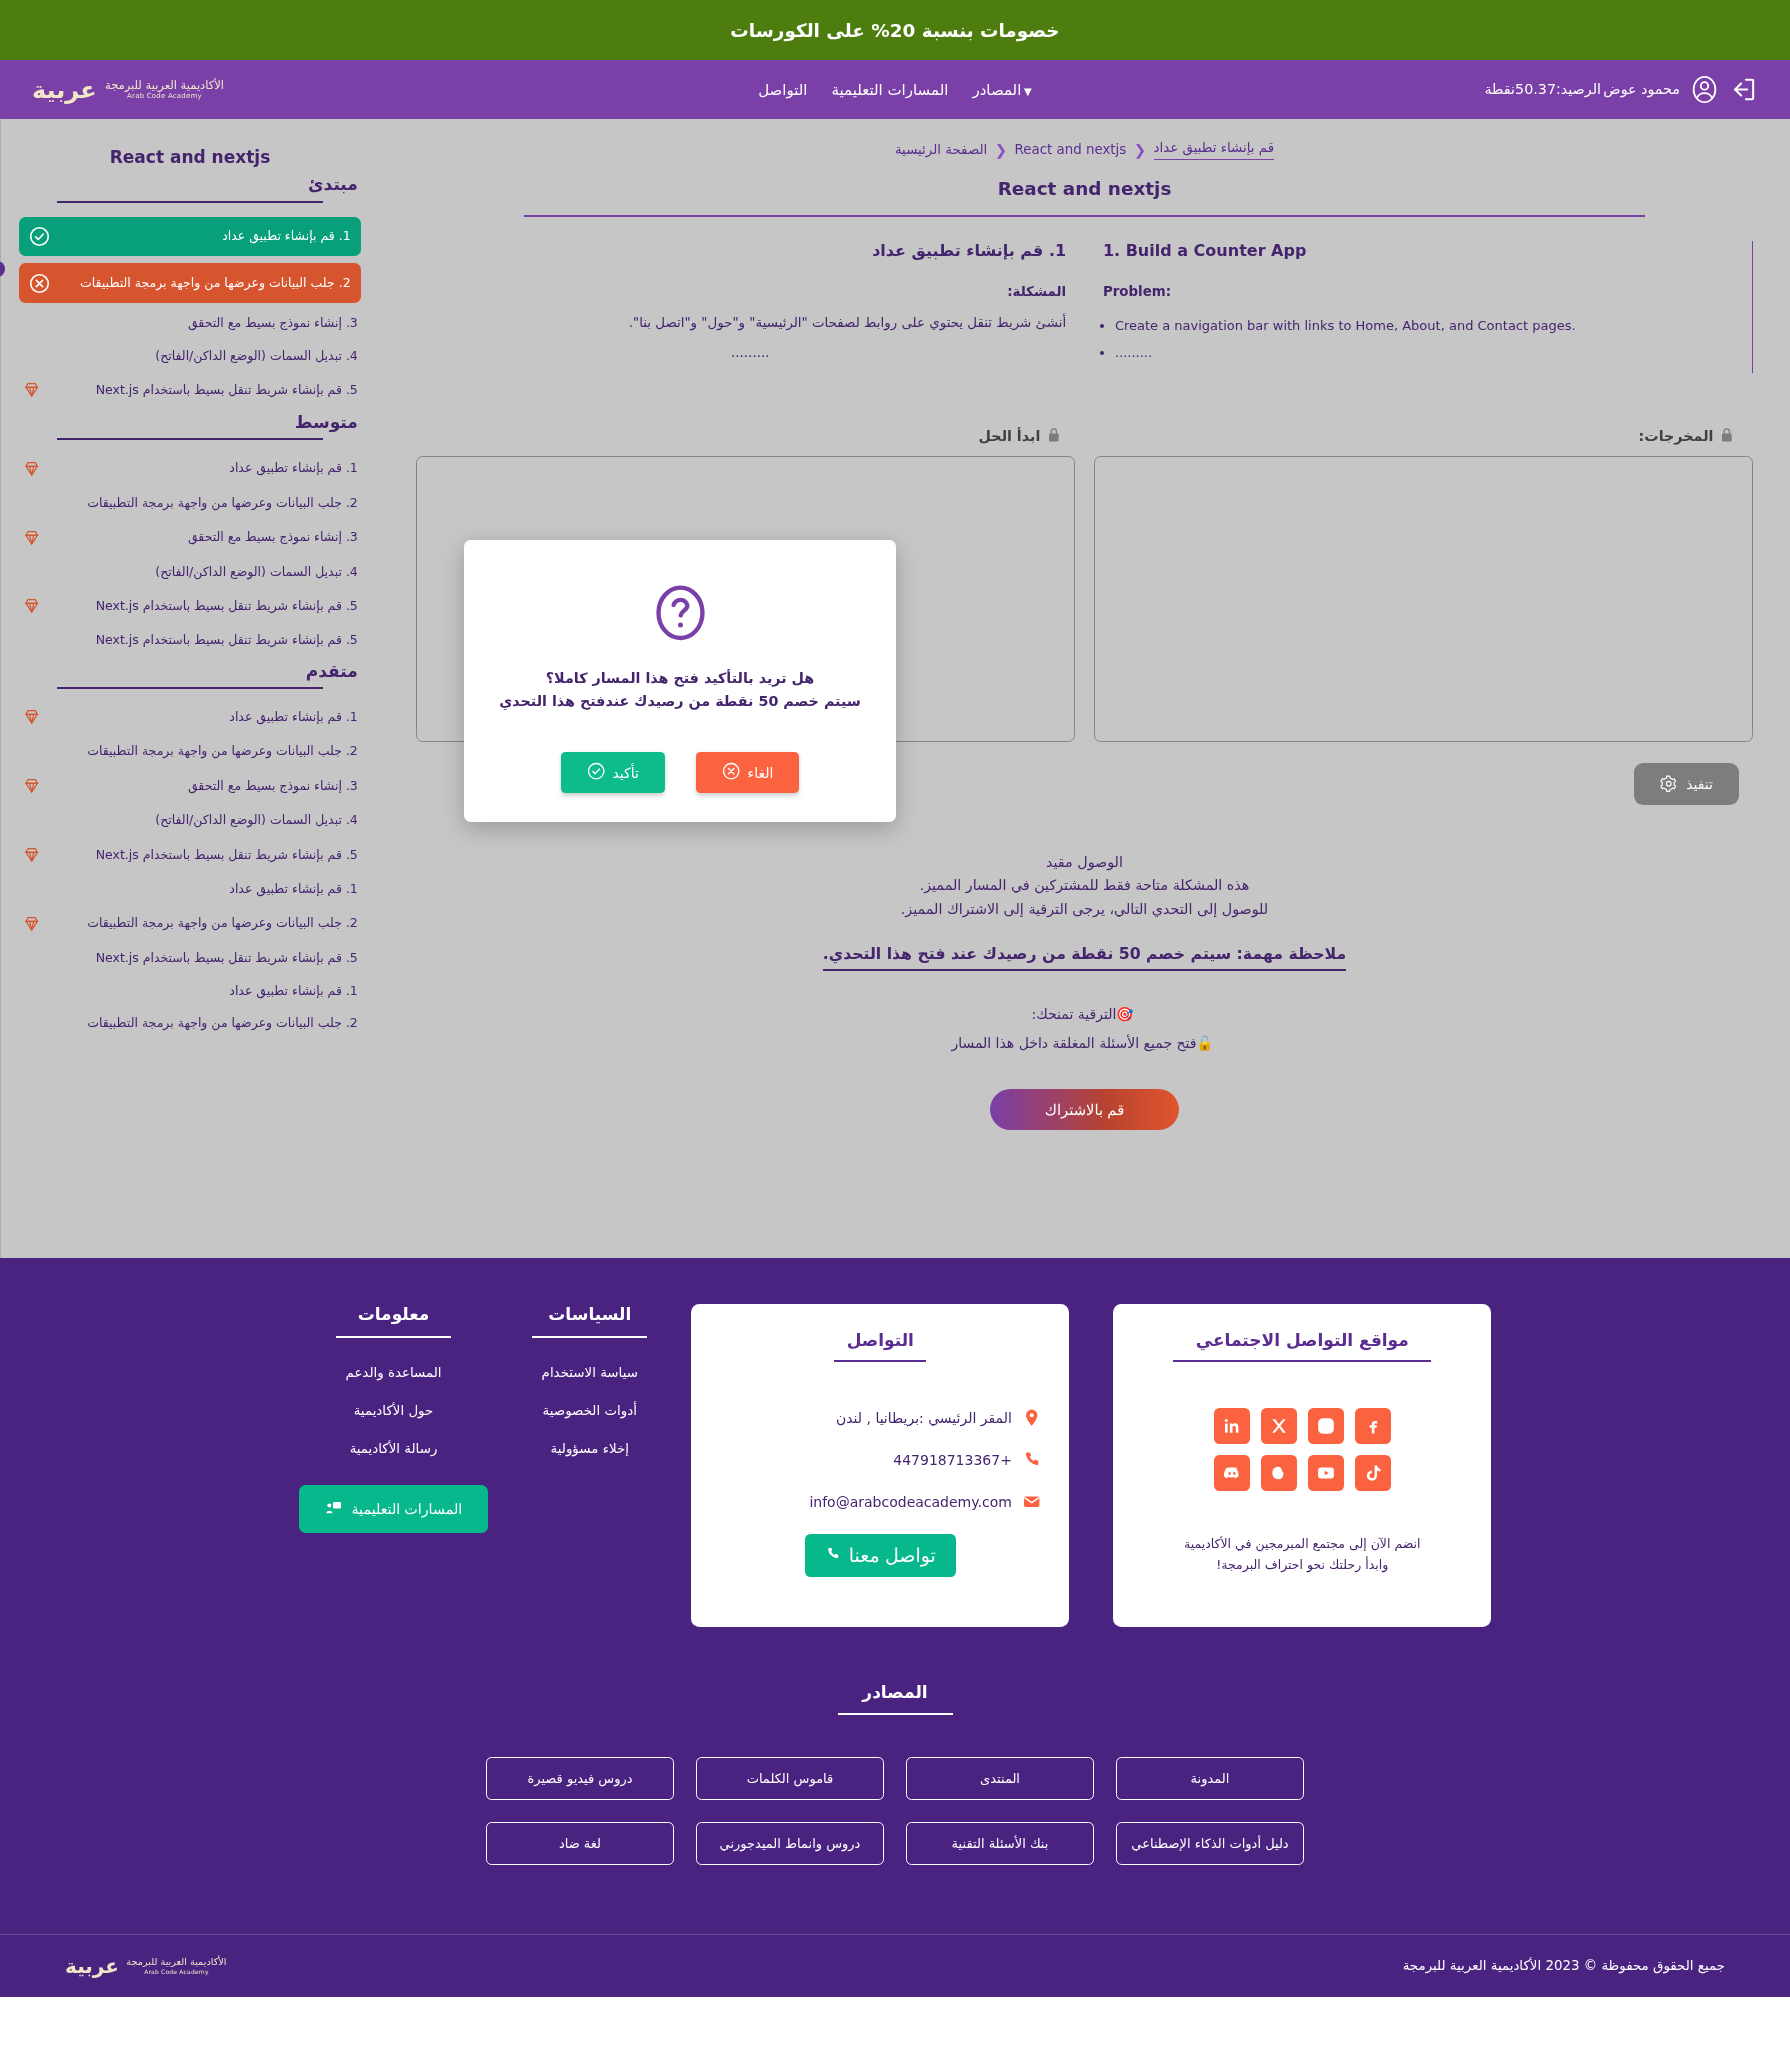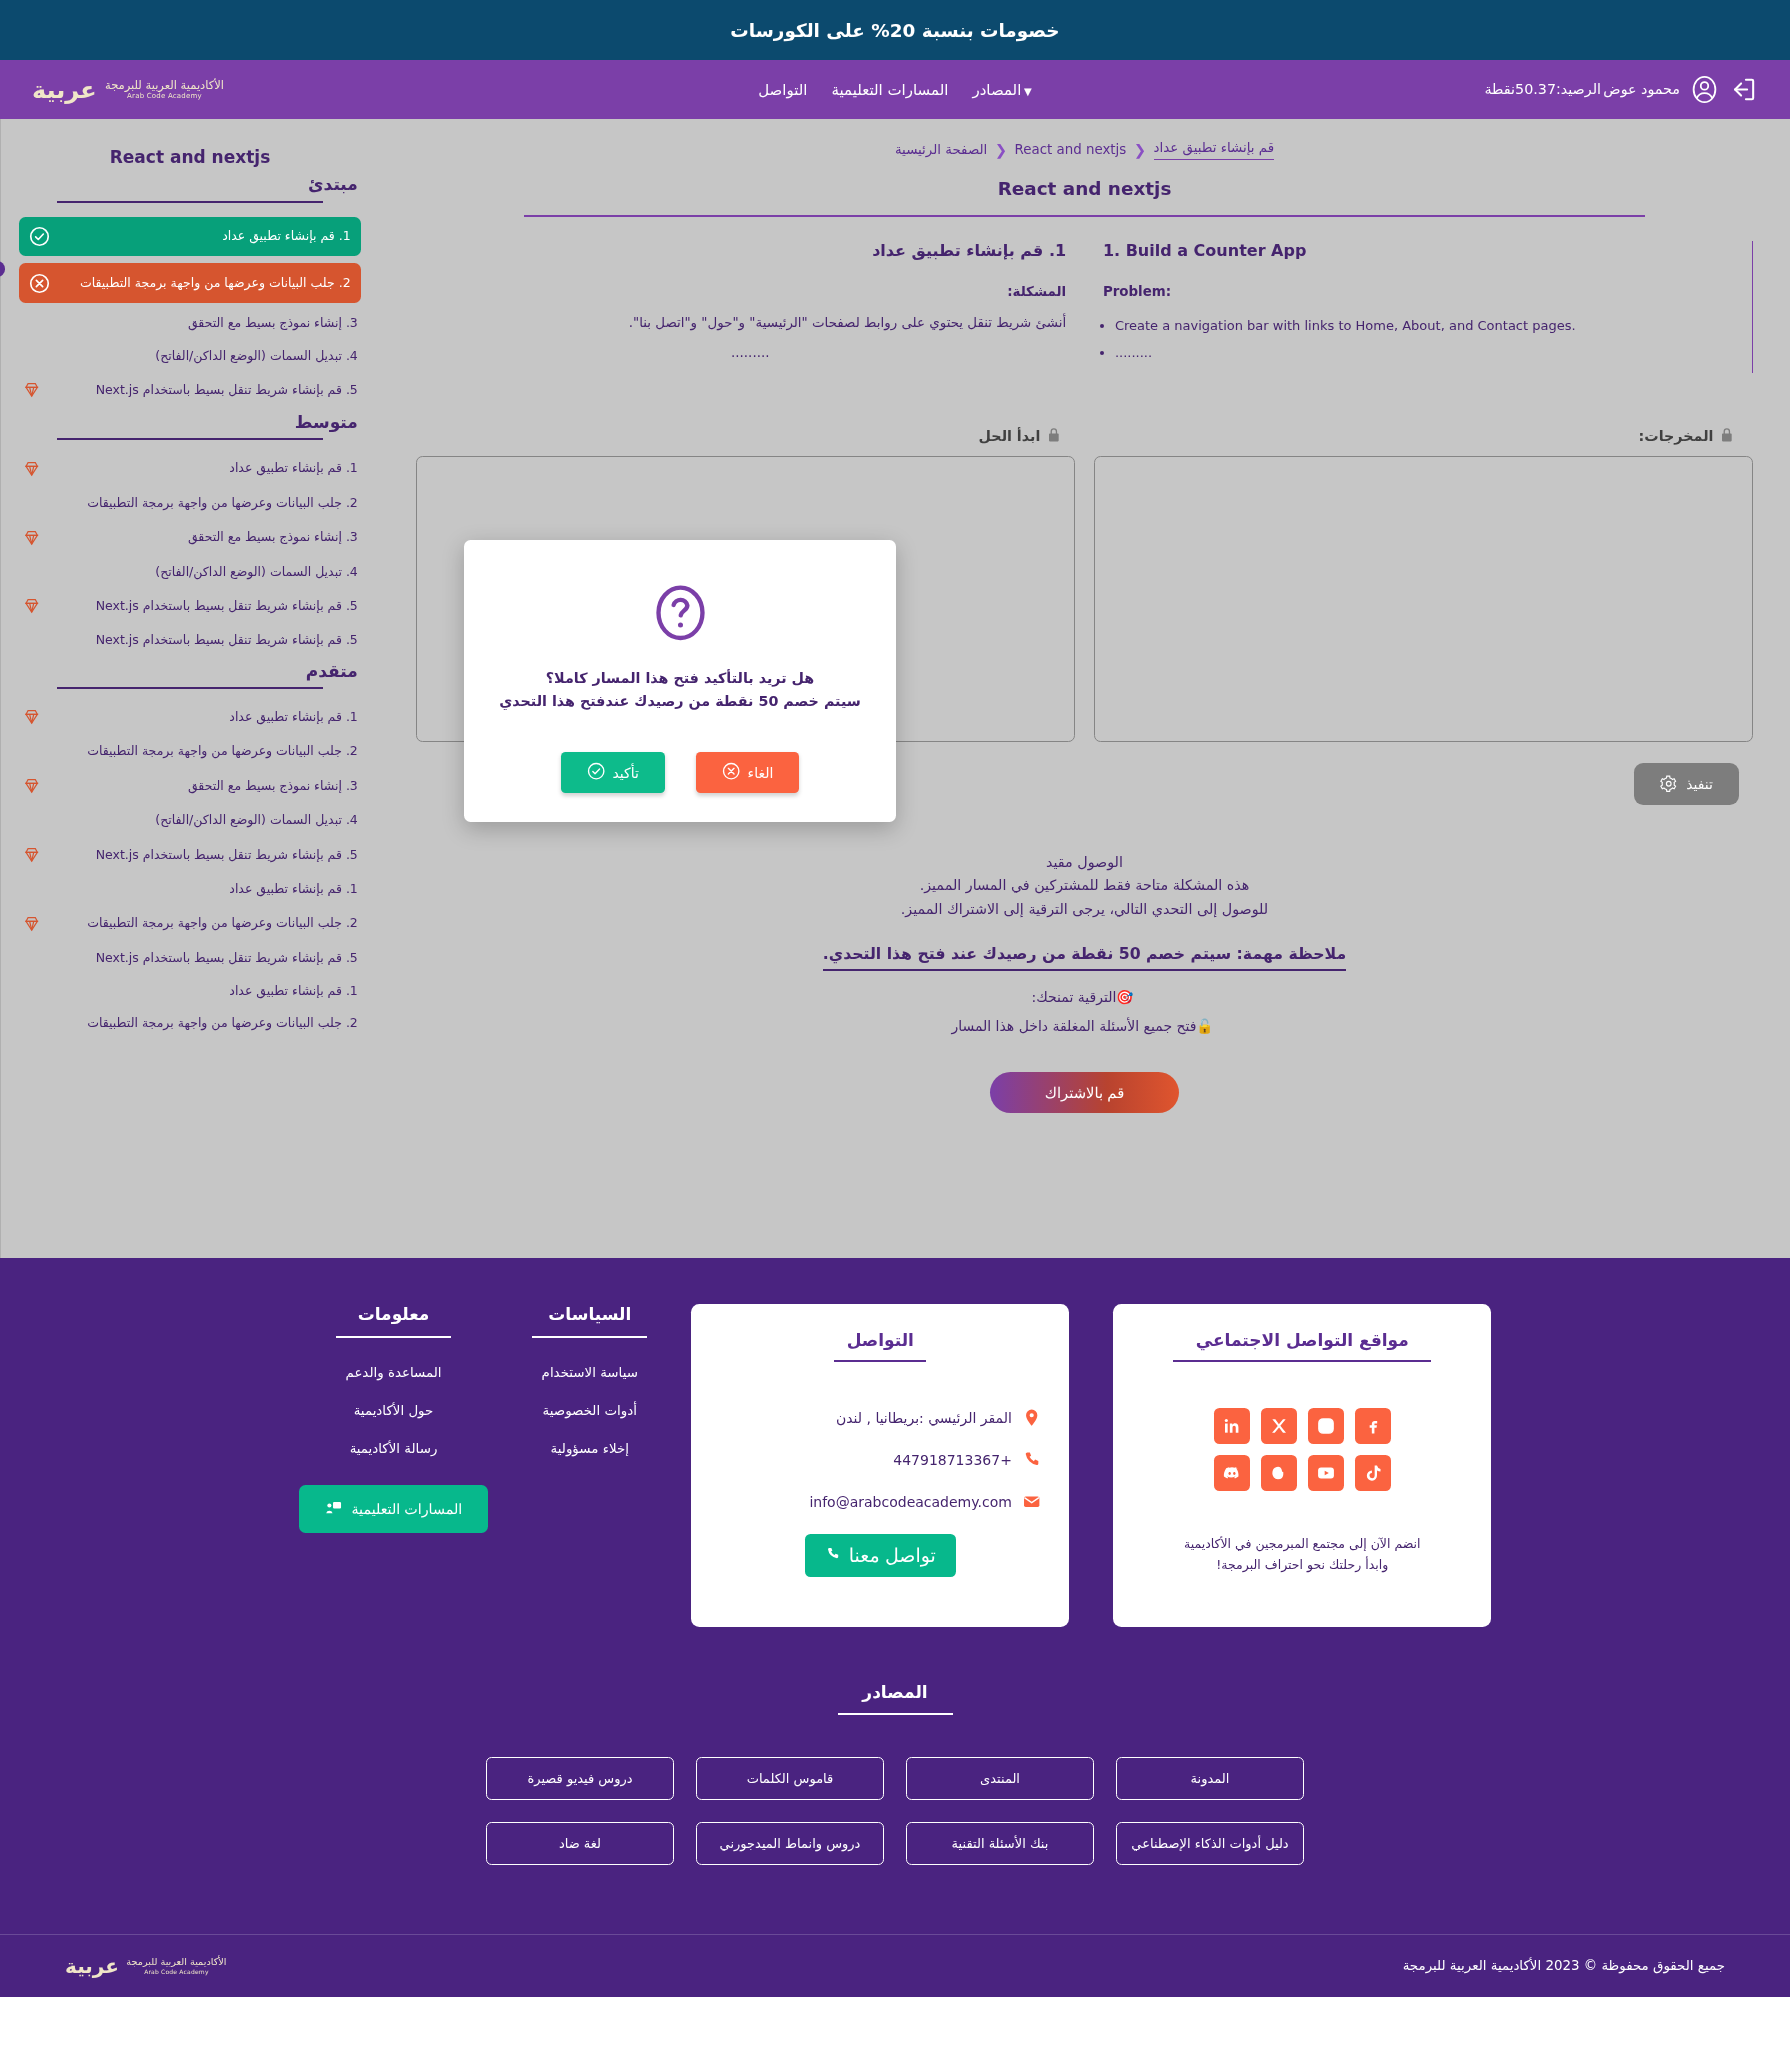--- a/index.html
+++ b/index.html
@@ -5,21 +5,21 @@
   * { box-sizing: border-box; margin: 0; padding: 0; }
   html { background: #fff; }
   body {
     width: 1790px; height: 2046px;
     font-family: "DejaVu Sans", "Liberation Sans", sans-serif;
     background: #ffffff; position: relative; overflow: hidden;
   }
 
   
   .promo-bar {
-    height: 60px; background: #0c4a6e; color: #fff;
+    height: 60px; background: #4d7c0f; color: #fff;
     display: flex; align-items: center; justify-content: center;
   }
   .promo-bar .promo-text { font-size: 18.4px; font-weight: 700; letter-spacing: 0.1px; }
 
   
   .navbar {
     height: 59px; background: #7b3fa8; color: #fff;
     display: flex; align-items: center; padding: 0 32px; position: relative;
   }
   .nav-user { display: flex; align-items: center; gap: 10px; }
@@ -105,21 +105,21 @@
     font-size: 14px; padding: 12px 26px; display: flex; align-items: center; gap: 8.3px; cursor: pointer;
   }
   .gear { width: 17.5px; height: 17.5px; }
 
   .restricted { margin-top: 46px; text-align: center; }
   .restricted .r-h { font-size: 14.3px; color: #45246e; line-height: 1.65; text-align: center; }
   .note-line {
     margin: 23px auto 0 auto; font-size: 15.7px; font-weight: 700; color: #45246e;
     border-bottom: 2.3px solid #45246e; display: inline-block; padding-bottom: 5.5px;
   }
-  .perk { margin-top: 12px; text-align: center; font-size: 14px; color: #45246e; line-height: 2.1; }
+  .perk { margin-top: 29px; text-align: center; font-size: 14px; color: #45246e; line-height: 2.1; }
   .perk .emoji { margin-right: 3.7px; }
   .subscribe-wrap { display: flex; justify-content: center; margin-top: 30px; }
   .subscribe-btn {
     border: none; border-radius: 23px; cursor: pointer;
     background: linear-gradient(90deg, #7b3fa8 0%, #b8432f 62%, #e0552e 100%);
     color: #fff; font-size: 14.8px; padding: 12px 55px;
   }
 
   
   .footer { background: #4a2380; padding: 46px 0 0 0; color: #fff; }

